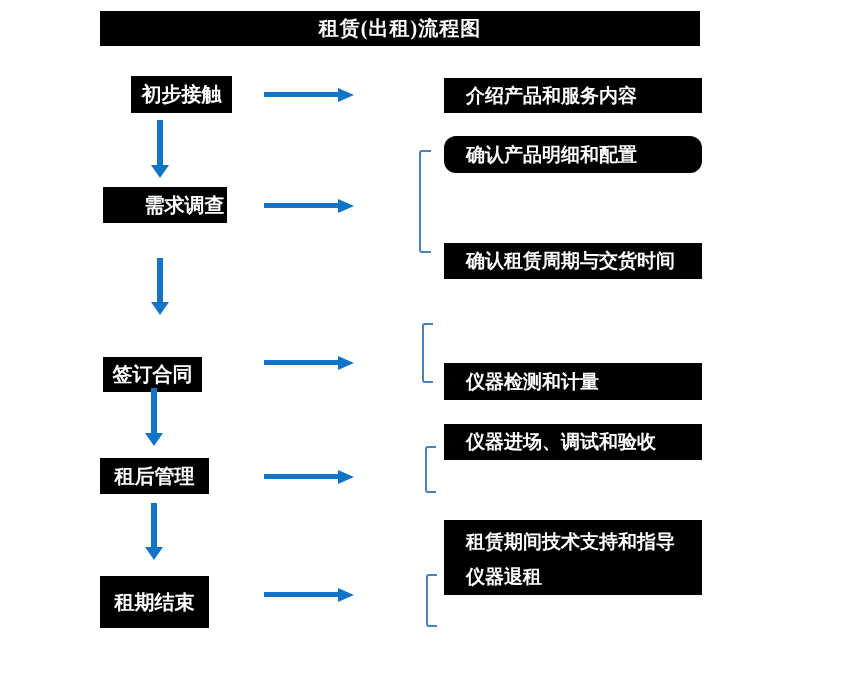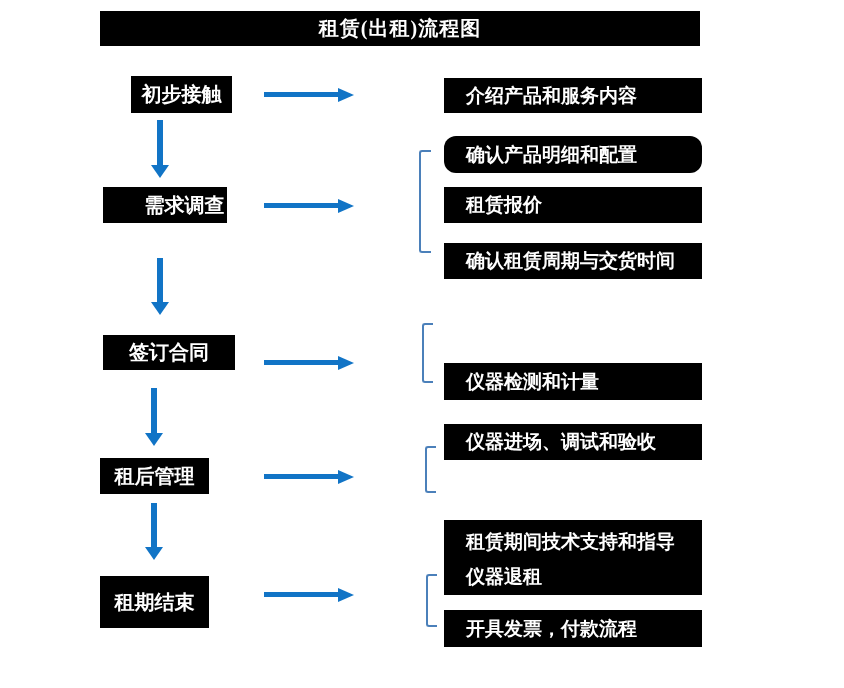--- a/index.html
+++ b/index.html
@@ -15,21 +15,21 @@
   .title-bar {
     left:100px; top:11px; width:600px; height:35px;
     justify-content:center; font-size:20px; letter-spacing:1px;
   }
   .step { justify-content:center; font-size:20px; }
   .detail { left:444px; width:258px; padding-left:22px; font-size:19px; justify-content:flex-start; }
 
   
   .lb1 { left:103px; top:76px;  width:101px; height:37px;margin-left:28px; }
   .lb2 { left:103px; top:187px; width:124px; height:36px;padding-left:39px; }
-  .lb3 { left:103px; top:335px; width:132px; height:35px; }
+  .lb3 { left:103px; top:357px; width:99px; height:35px; }
   .lb4 { left:100px; top:458px; width:109px; height:36px; }
   .lb5 { left:100px; top:576px; width:109px; height:52px; }
 
   
   .rb1  { top:78px;  height:35px; }
   .rb2  { top:136px; height:37px;border-radius:12px; }
   .rb3  { top:187px; height:36px; }
   .rb4  { top:243px; height:36px; }
   .rb5  { top:313px; height:35px; }
   .rb6  { top:363px; height:37px; }
@@ -92,21 +92,19 @@
   <div class="harrow ha4"></div>
   <div class="harrow ha5"></div>
 
   <div class="bracket br1"></div>
   <div class="bracket br2"></div>
   <div class="bracket br3"></div>
   <div class="bracket br4"></div>
 
   <div class="box detail rb1">介绍产品和服务内容</div>
   <div class="box detail rb2">确认产品明细和配置</div>
-  <div class="box detail rb3">租赁报价</div>
   <div class="box detail rb4">确认租赁周期与交货时间</div>
   <div class="box detail rb7">仪器进场、调试和验收</div>
   <div class="box detail rb6">仪器检测和计量</div>
   <div class="box detail rb8">租赁期间技术支持和指导</div>
   <div class="box detail rb9">仪器退租</div>
-  <div class="box detail rb10">开具发票，付款流程</div>
 
 </div>
 
 </body></html>

